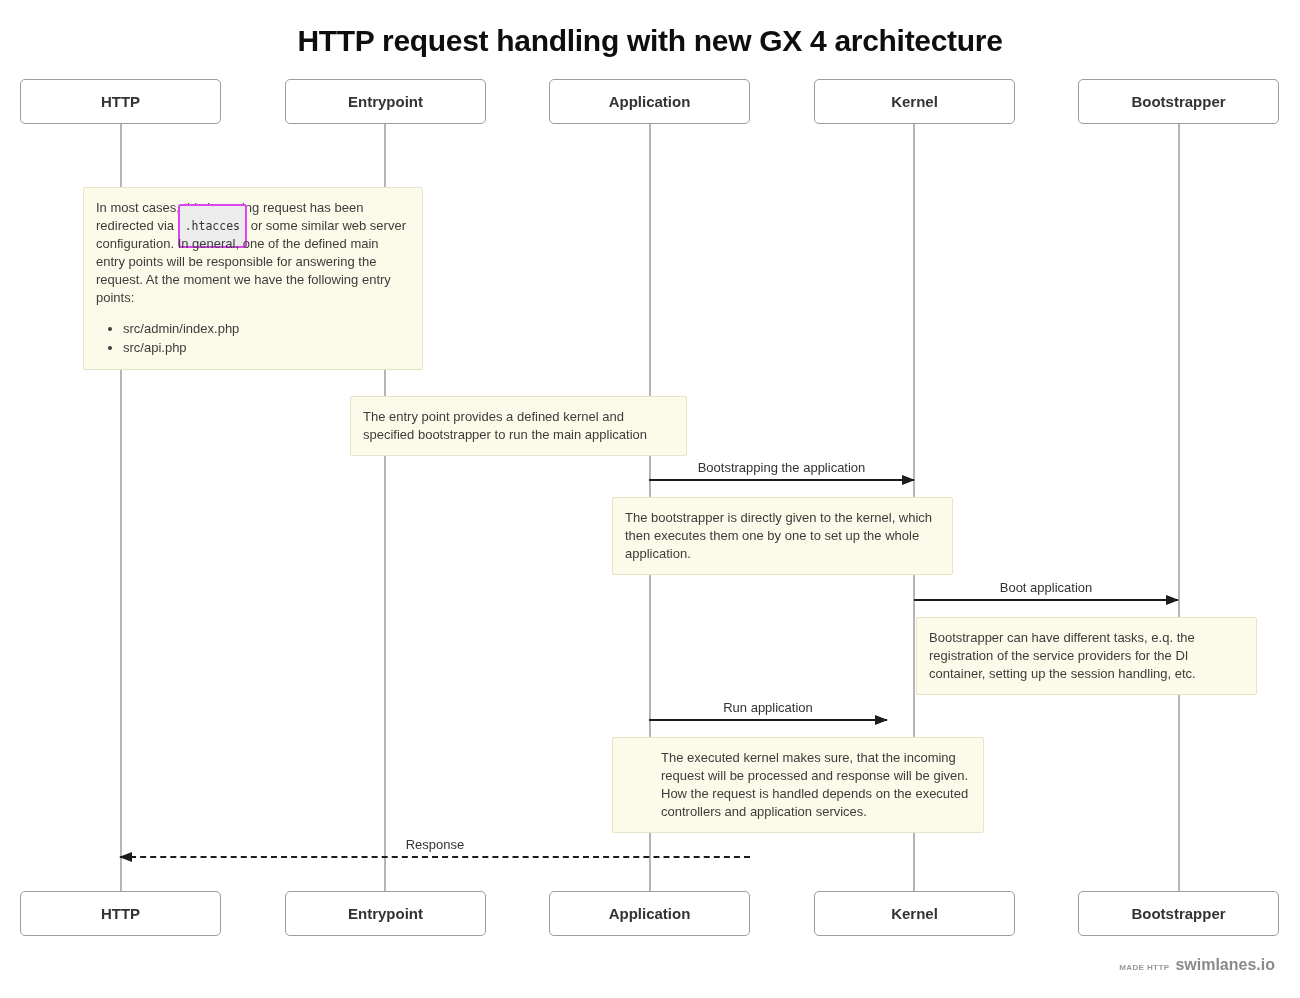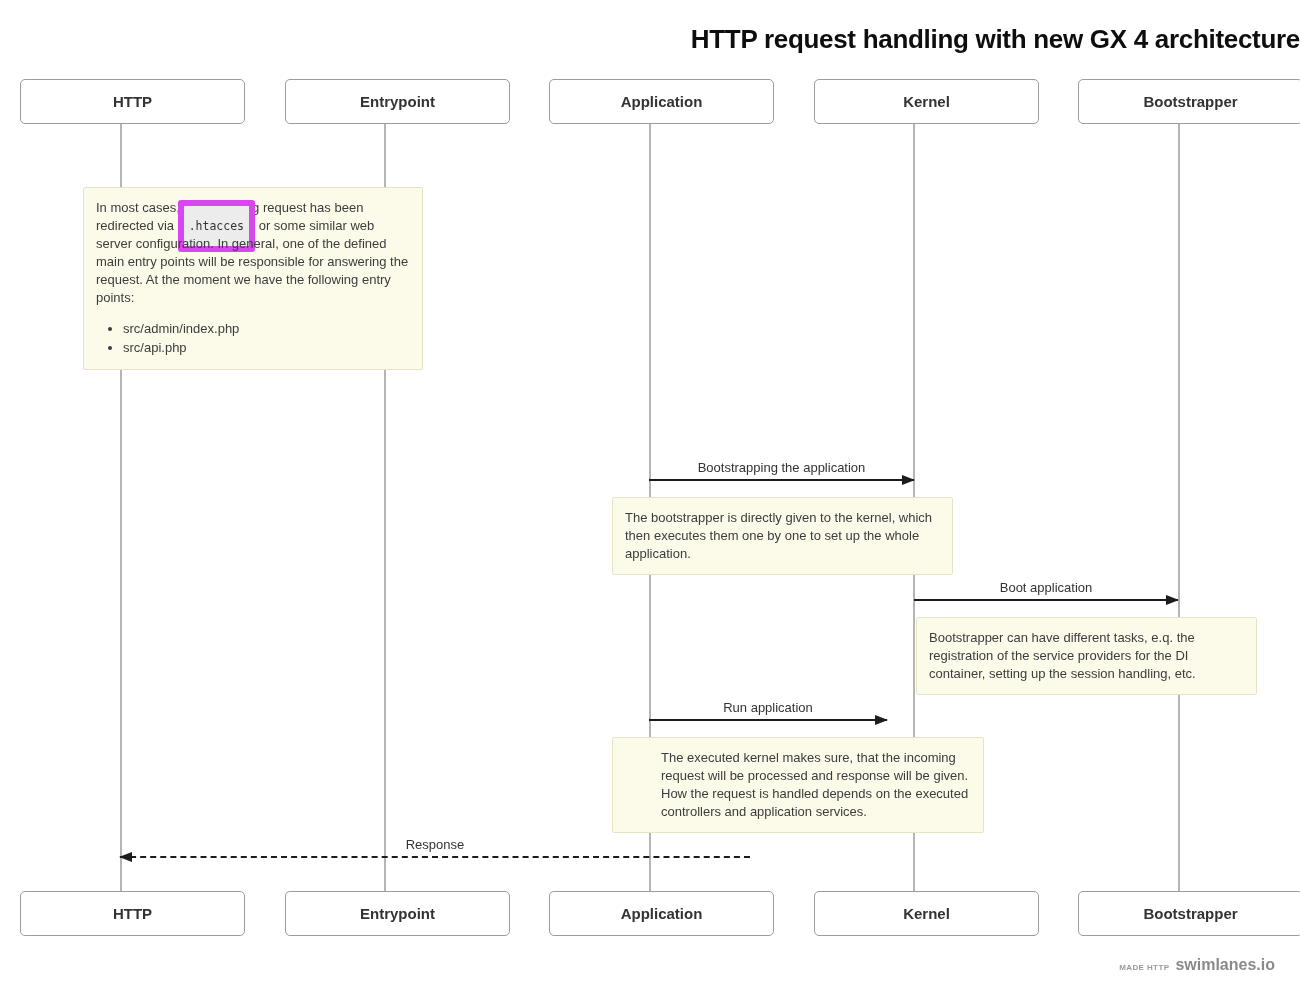--- a/index.html
+++ b/index.html
@@ -2,25 +2,25 @@
 <html><head>
 <meta charset="utf-8">
 <style>
   * { margin:0; padding:0; box-sizing:border-box; }
   html,body { background:#ffffff; }
   body { font-family:"Liberation Sans","DejaVu Sans",sans-serif; }
   #canvas {
     position:relative; width:1300px; height:998px; background:#ffffff; overflow:hidden;
   }
   .diagram-title {
-    position:absolute; top:24px; left:0; width:100%; text-align:right;
-    font-size:26px; font-weight:bold; color:#0e0e0e; letter-spacing:-0.3px;
+    position:absolute; top:24px; left:0; width:100%; text-align:center;
+    font-size:30px; font-weight:bold; color:#0e0e0e; letter-spacing:-0.3px;
   }
   .actor-box {
-    position:absolute; width:225px; height:45px; background:#ffffff;
+    position:absolute; width:201px; height:45px; background:#ffffff;
     border:1px solid #9c9c9c; border-radius:5px;
     display:flex; align-items:center; justify-content:center;
     font-size:15px; font-weight:bold; color:#333333;
   }
   .lifeline {
     position:absolute; top:124px; height:767px; width:2px; background:#b5b5b5;
   }
   .message { position:absolute; }
   .msg-label {
     text-align:center; font-size:13px; color:#333333; height:17px; line-height:17px;
@@ -39,21 +39,21 @@
     border-right:13px solid #1c1c1c;
   }
   .note {
     position:absolute; background:#fcfbea; border:1px solid #e7e3c9; border-radius:2px;
     padding:11px 12px; font-size:13px; line-height:18px; color:#3c3c3c;
   }
   .note ul { margin:13px 0 0 0; padding-left:27px; }
   .note li { margin-bottom:1px; }
   .code-chip {
     font-family:"DejaVu Sans Mono","Liberation Mono",monospace; font-size:11.5px;
-    background:#ececec; border:6px solid #d946ef; border-radius:3px;
+    background:#ececec; border:2px solid #d946ef; border-radius:3px;
     padding:13px 5px; color:#333333; white-space:nowrap;
   }
   .footer {
     position:absolute; right:25px; top:956px;
     display:flex; align-items:baseline; gap:6px;
   }
   .made-with {
     font-size:8px; letter-spacing:0.4px; color:#9a9a9a; font-weight:bold;
   }
   .brand { font-size:16px; font-weight:bold; color:#8a8a8a; }
@@ -90,20 +90,23 @@
 
   <div class="note" style="left:83px; top:187px; width:340px; min-height:159px;">
     <span>In most cases, this incoming request has been redirected via </span><code class="code-chip">.htacces</code><span> or some similar web server configuration. In general, one of the defined main entry points will be responsible for answering the request. At the moment we have the following entry points:</span>
     <ul>
       <li>src/admin/index.php</li>
       <li>src/api.php</li>
     </ul>
   </div>
 
 
+  <div class="note" style="left:350px; top:396px; width:337px; min-height:53px;">
+    <span>The entry point provides a defined kernel and specified bootstrapper to run the main application</span>
+  </div>
 
   <div class="message" style="left:649px; top:459px; width:265px;">
     <div class="msg-label">Bootstrapping the application</div>
     <div class="msg-line">
       <div class="arrowhead-right"></div>
     </div>
   </div>
 
   <div class="note" style="left:612px; top:497px; width:341px; min-height:71px;">
     <span>The bootstrapper is directly given to the kernel, which then executes them one by one to set up the whole application.</span>

